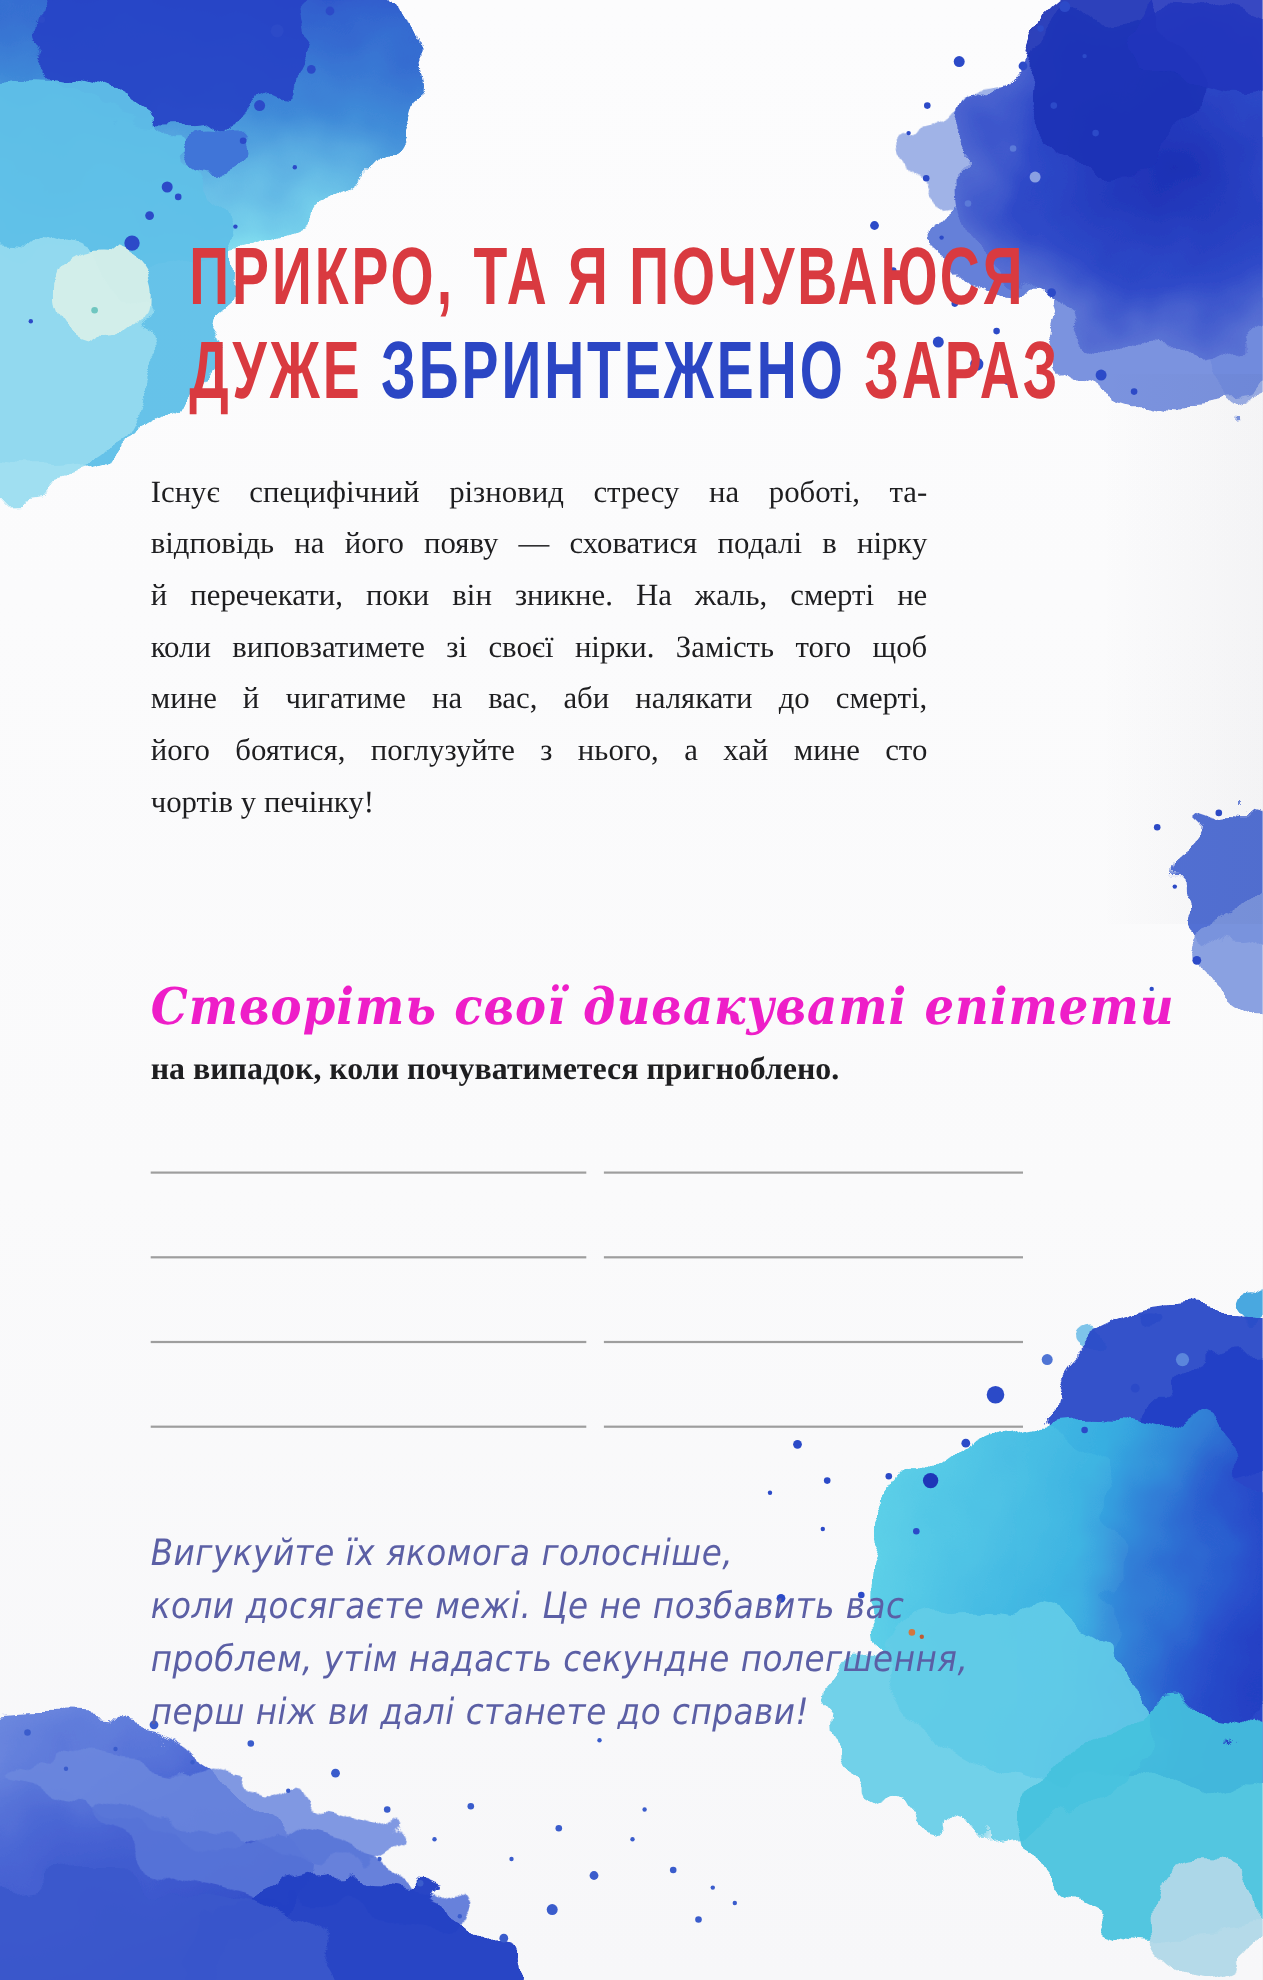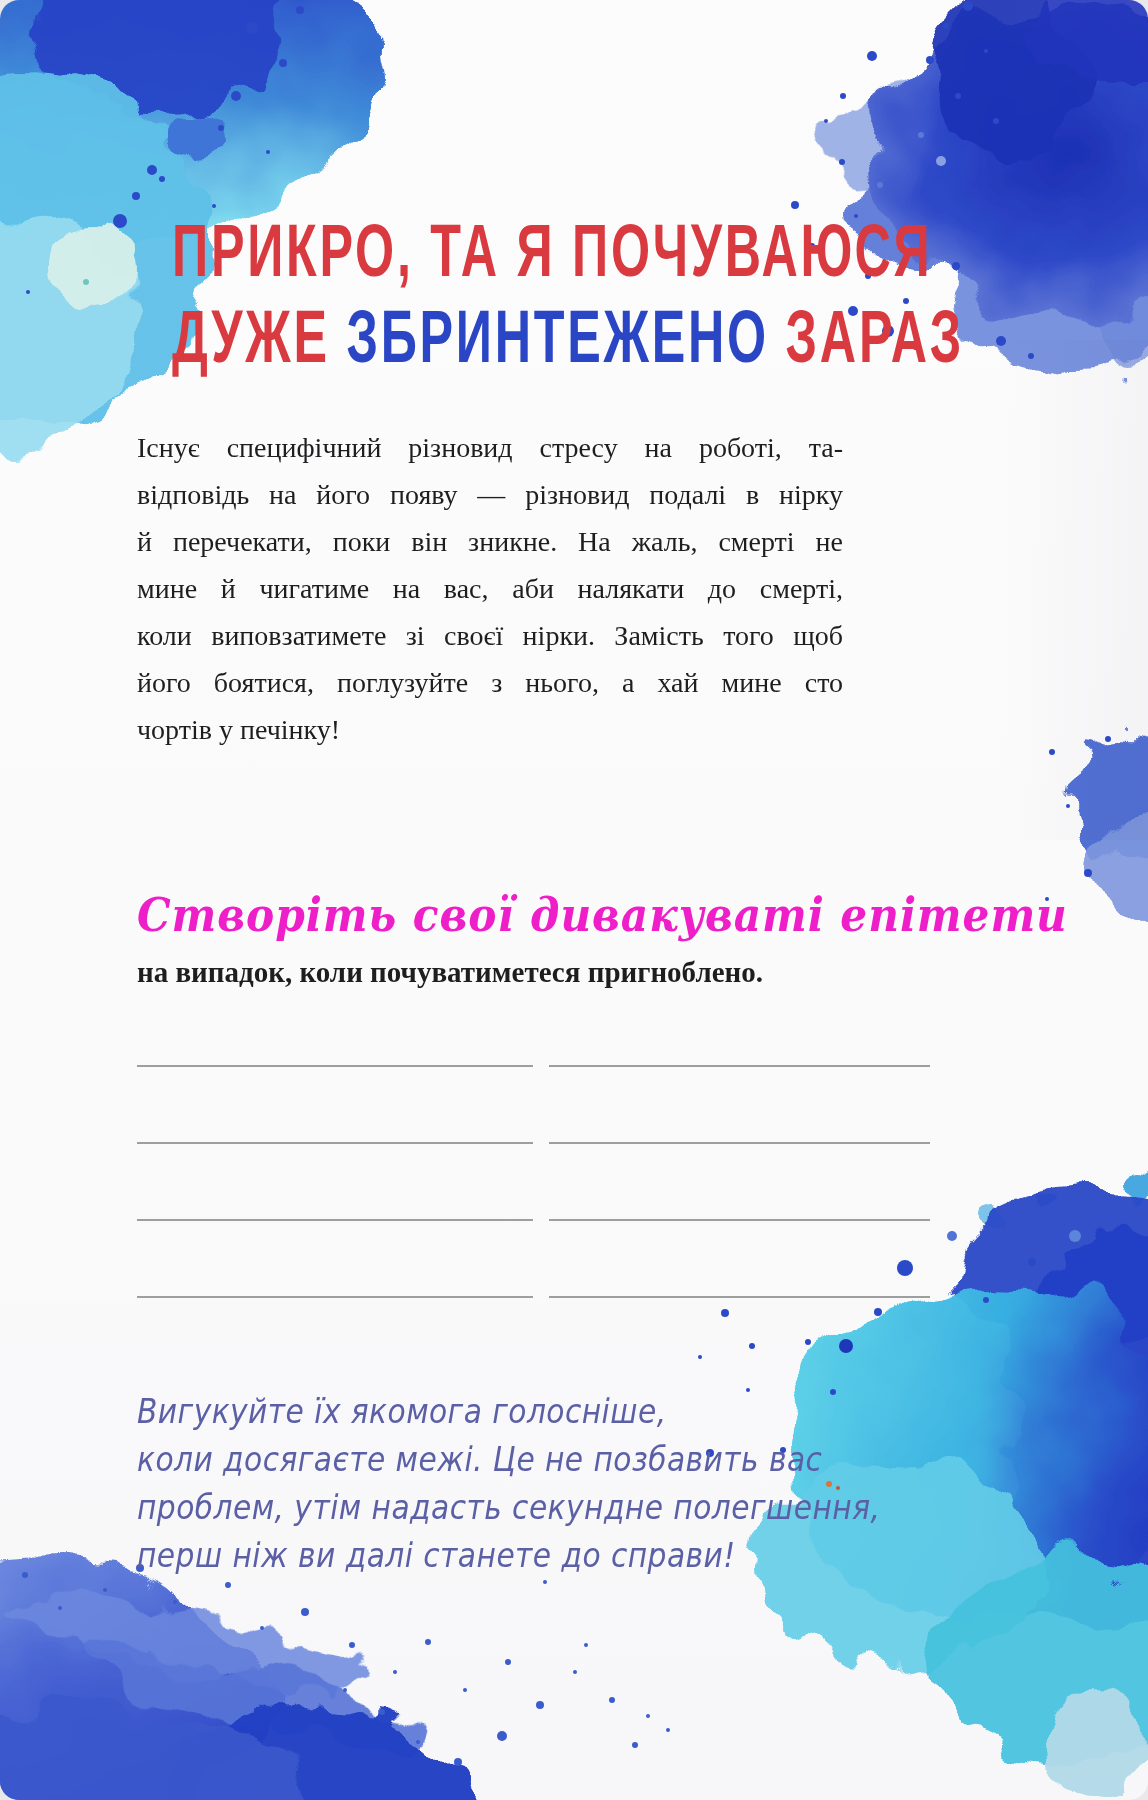--- a/index.html
+++ b/index.html
@@ -3,21 +3,20 @@
 <meta charset="utf-8">
 <style>
   html,body{margin:0;padding:0;background:#e9e9ec;}
   #page{
     position:relative;
     width:1148px;height:1800px;
     margin:0 auto;
     background:linear-gradient(180deg,#fcfcfd 0%,#fafafb 60%,#f7f7f9 100%);
     overflow:hidden;
     font-family:"Liberation Serif", serif;
-    border-radius:19px;
   }
   .art{position:absolute;left:0;top:0;width:1148px;height:1800px;pointer-events:none;}
   .page-shade{
     position:absolute;right:0;top:340px;width:150px;height:500px;
     background:linear-gradient(90deg,rgba(0,0,0,0) 0%,rgba(40,40,60,0.035) 100%);
   }
 
   
   .title-block{position:absolute;left:172px;top:208px;}
   .title-line{
@@ -252,24 +251,24 @@
 
   <div class="page-shade"></div>
 
   <div class="title-block">
     <div class="title-line t-red">ПРИКРО, ТА Я ПОЧУВАЮСЯ</div>
     <div class="title-line"><span class="t-red">ДУЖЕ </span><span class="t-blue">ЗБРИНТЕЖЕНО</span><span class="t-red"> ЗАРАЗ</span></div>
   </div>
 
   <div class="body-block">
     <div class="body-line">Існує специфічний різновид стресу на роботі, та-</div>
-    <div class="body-line">відповідь на його появу — різновид подалі в нірку</div>
+    <div class="body-line">відповідь на його появу — сховатися подалі в нірку</div>
     <div class="body-line">й перечекати, поки він зникне. На жаль, смерті не</div>
+    <div class="body-line">коли виповзатимете зі своєї нірки. Замість того щоб</div>
     <div class="body-line">мине й чигатиме на вас, аби налякати до смерті,</div>
-    <div class="body-line">коли виповзатимете зі своєї нірки. Замість того щоб</div>
     <div class="body-line">його боятися, поглузуйте з нього, а хай мине сто</div>
     <div class="body-line last">чортів у печінку!</div>
   </div>
 
   <div class="exercise-heading">Створіть свої дивакуваті епітети</div>
   <div class="exercise-subheading">на випадок, коли почуватиметеся пригноблено.</div>
 
   <div class="blank-col left">
     <div class="answer-blank"></div>
     <div class="answer-blank"></div>

